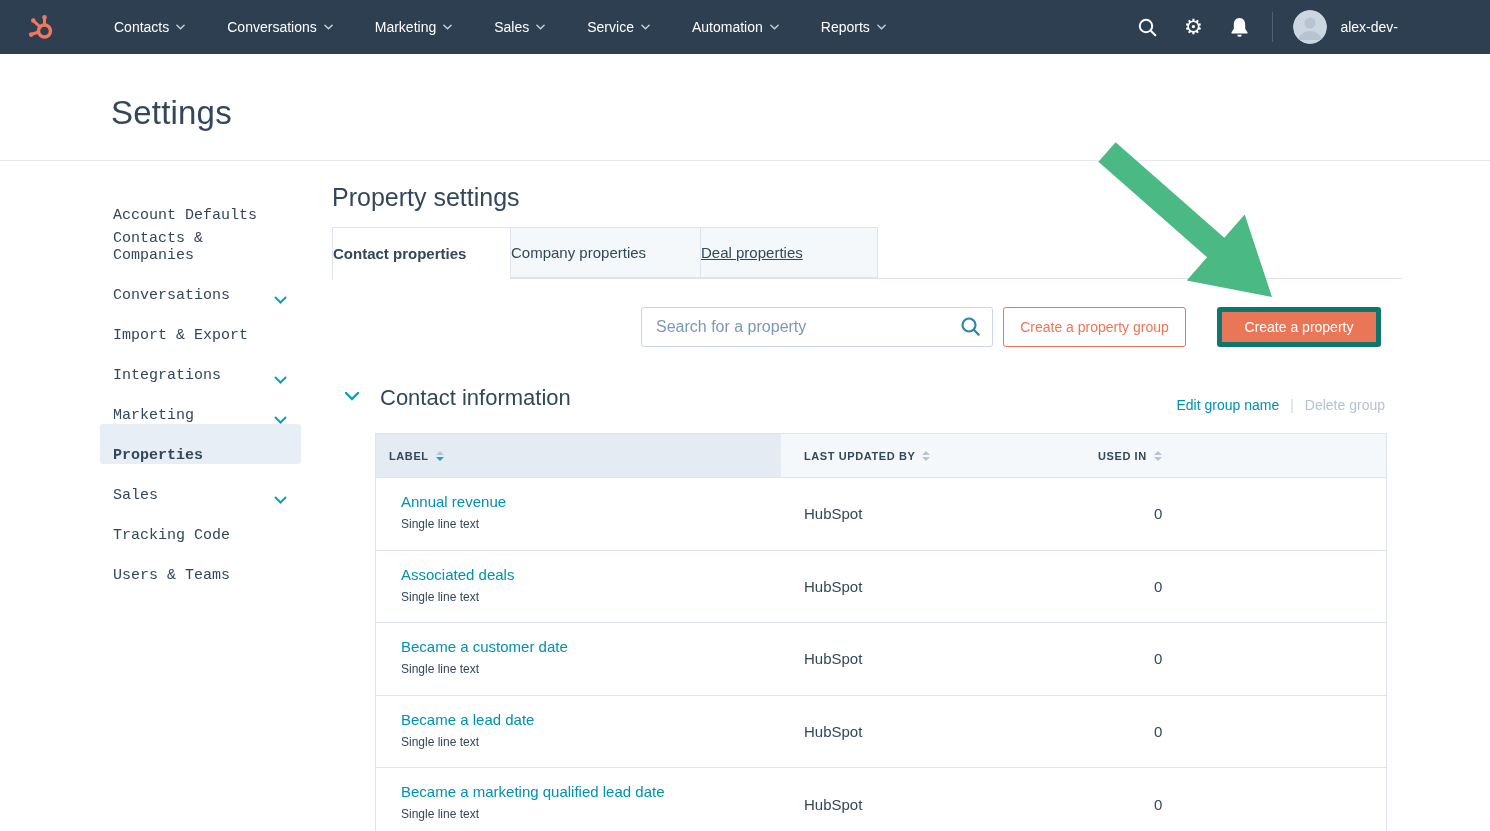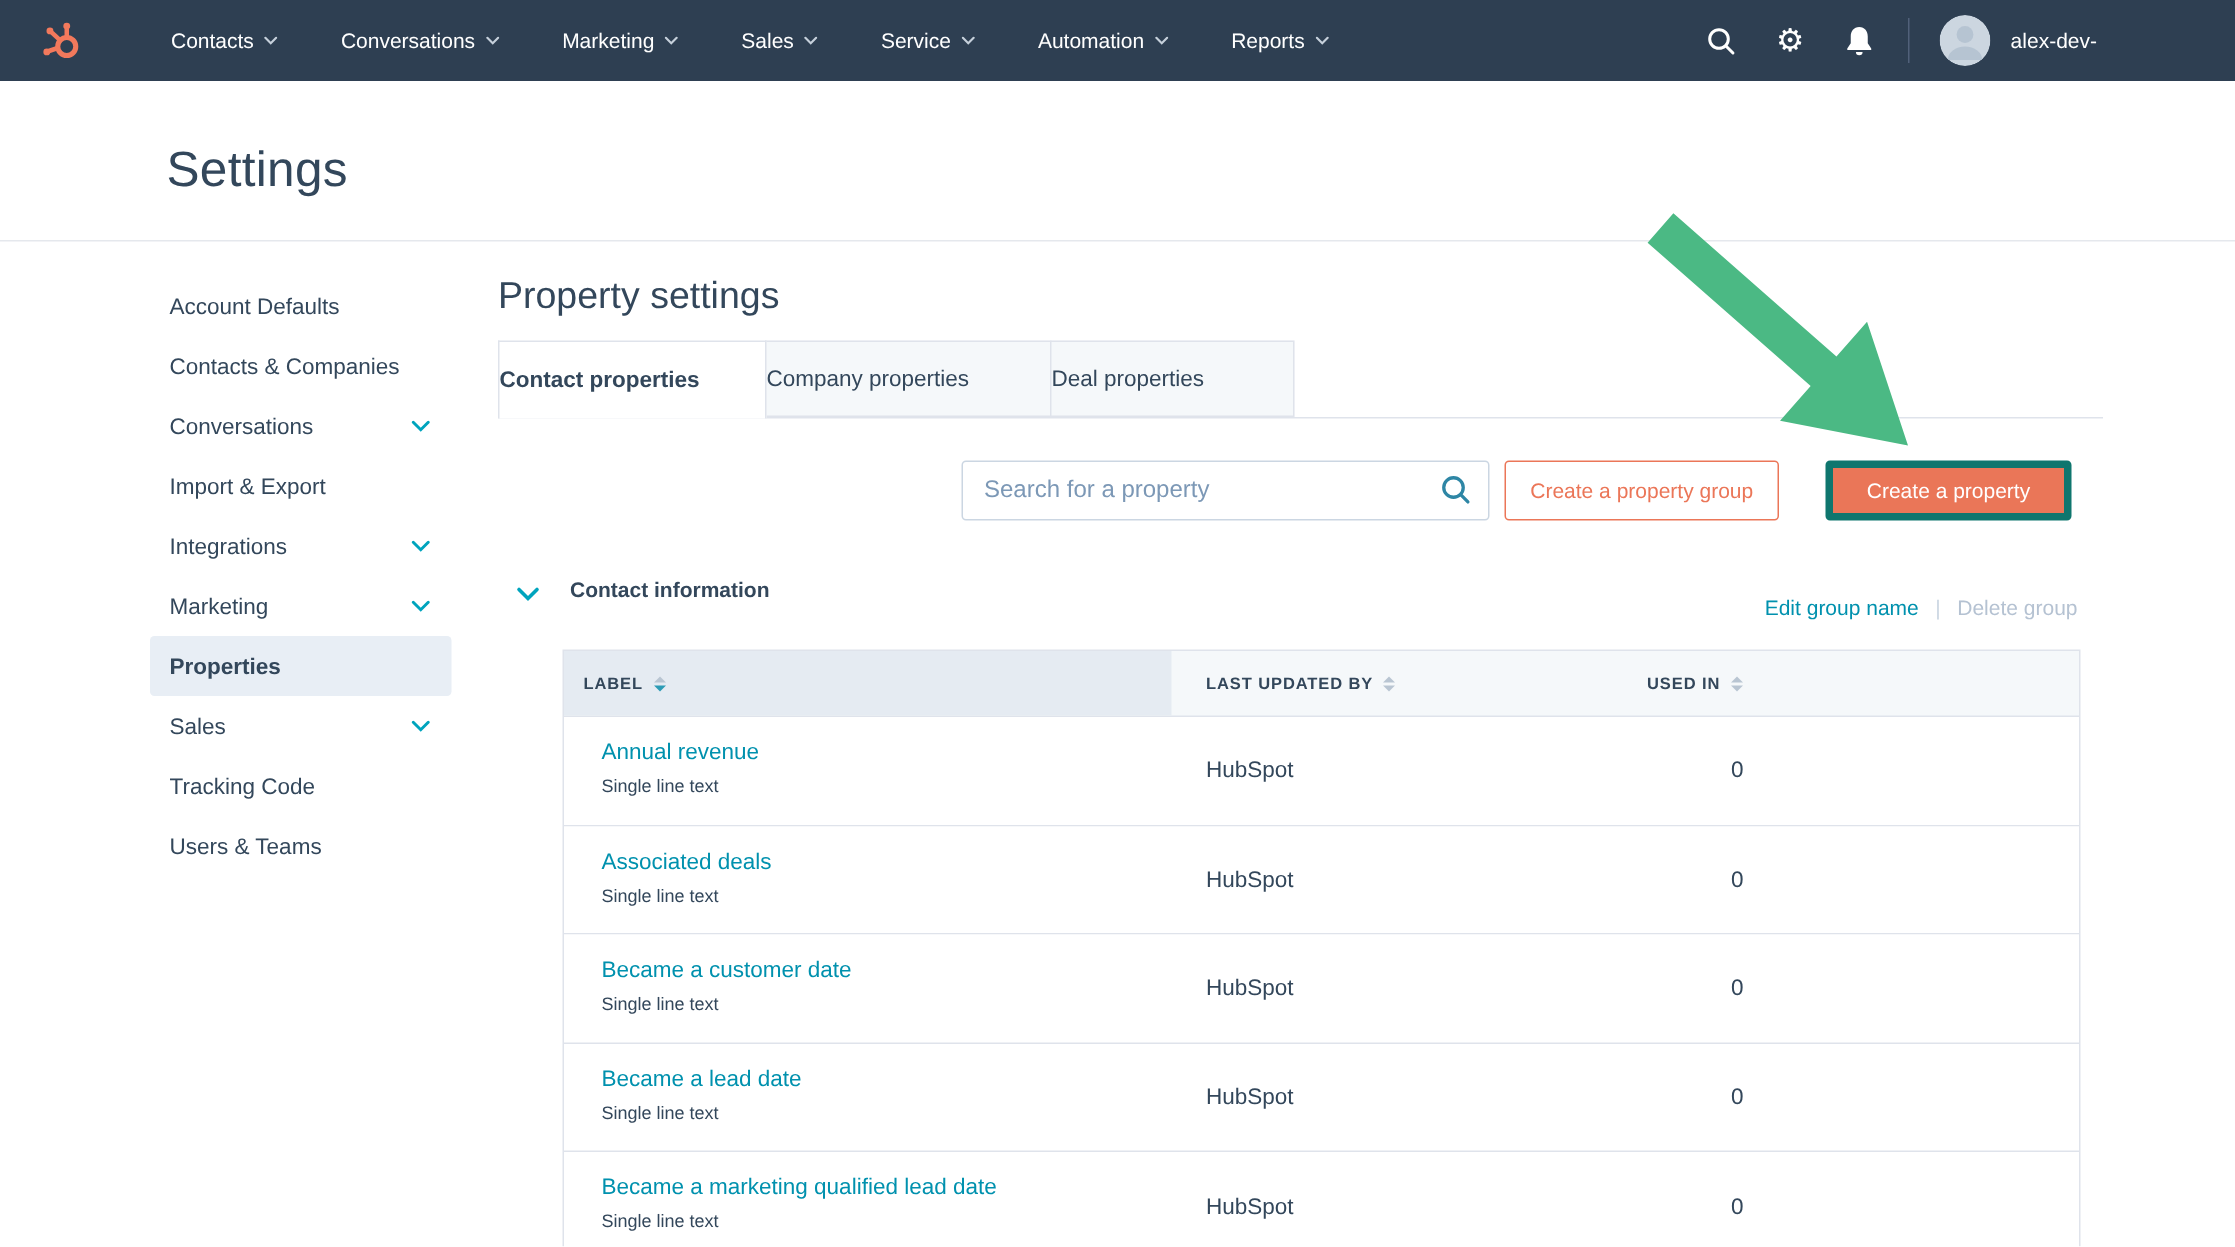--- a/index.html
+++ b/index.html
@@ -29,59 +29,59 @@
   .avatar { width:34px; height:34px; border-radius:50%; overflow:hidden; display:block; }
   .nav-username { color:#ffffff; font-size:14px; }
 
   
   .page-title { position:absolute; left:111px; top:94px; font-size:33px; font-weight:300; color:#33475b; letter-spacing:.2px; }
   .page-divider { position:absolute; top:160px; left:0; width:1490px; height:1px; background:#e5e8ed; }
 
   
   .sidebar { position:absolute; left:100px; top:184px; width:201px; }
   .side-item {
-    height:40px; display:flex; align-items:center; justify-content:space-between;
-    padding:0 14px 0 13px; font-size:15px; color:#33475b; cursor:pointer; border-radius:3px;
+    height:40px; display:flex; align-items:flex-end; justify-content:space-between;
+    padding:0 14px 0 13px; font-size:15px; color:#33475b; cursor:pointer; border-radius:3px;font-family:Liberation Mono, monospace;
   }
   .side-item .chev { color:#00a4bd; display:flex; }
   .side-item.active { background:#e8eef5; font-weight:700; }
 
   
   .main-title { position:absolute; left:332px; top:183px; font-size:25px; font-weight:400; color:#33475b; }
 
   .tabline { position:absolute; top:278px; left:332px; width:1070px; height:1px; background:#dfe3eb; z-index:1; }
   .tabs { position:absolute; left:332px; top:227px; display:flex; z-index:2; }
   .tab {
     height:51px; display:flex; align-items:center; justify-content:flex-start;
     background:#f5f8fa; border:1px solid #dfe3eb; font-size:15px; color:#33475b; cursor:pointer;
   }
   .tab + .tab { margin-left:-1px; }
   .tab-0 { width:179px; }
   .tab-1 { width:191px; }
-  .tab-2 { width:163px; }
+  .tab-2 { width:178px;text-decoration:underline; }
   .tab.active { background:#ffffff; font-weight:700; height:52px; border-bottom:none; z-index:3; }
 
   
   .search-wrap { position:absolute; left:641px; top:307px; width:352px; height:40px; }
   .search-input {
     width:100%; height:100%; border:1px solid #cbd6e2; border-radius:3px;
     font-family:Liberation Sans, sans-serif; font-size:16px; color:#33475b;
     padding:0 42px 0 14px; outline:none; background:#fff;
   }
   .search-input::placeholder { color:#7c98b6; }
   .input-search-icon { position:absolute; right:12px; top:9px; pointer-events:auto; cursor:pointer; display:flex; }
 
   .btn { position:absolute; top:307px; height:40px; border-radius:3px; font-family:"Liberation Sans", sans-serif;
          font-size:14px; display:flex; align-items:center; justify-content:center; cursor:pointer; }
   .btn-outline { left:1003px; width:183px; background:#ffffff; border:1px solid #eb7658; color:#eb7658; font-weight:400; }
   .btn-solid { left:1217px; width:164px; background:#ea7658; border:5px solid #0f766e; color:#ffffff; font-weight:400; }
 
   
   .group-chevron { position:absolute; left:344px; top:391px; color:#00a4bd; cursor:pointer; display:flex; }
-  .group-title { position:absolute; left:380px; top:385px; font-size:14px; font-weight:700; color:#33475b; }
+  .group-title { position:absolute; left:380px; top:385px; font-size:22px; font-weight:400; color:#33475b; }
   .group-links { position:absolute; top:397px; right:105px; display:flex; align-items:flex-end; gap:11px; font-size:14px; }
   .link-teal { color:#0091ae; cursor:pointer; }
   .link-divider { color:#cbd6e2; }
   .link-disabled { color:#b5c2d2; cursor:default; }
 
   
   .ptable { position:absolute; left:375px; top:433px; width:1012px; border:1px solid #dfe3eb; background:#fff; }
   .thead { display:grid; grid-template-columns:405px 300px 1fr; height:44px; background:#f5f8fa; border-bottom:1px solid #dfe3eb; }
   .th { display:flex; align-items:center; gap:7px; font-size:11px; font-weight:700; letter-spacing:.6px; color:#33475b; cursor:pointer; }
   .th-label { background:#e5ebf2; padding-left:13px; }

